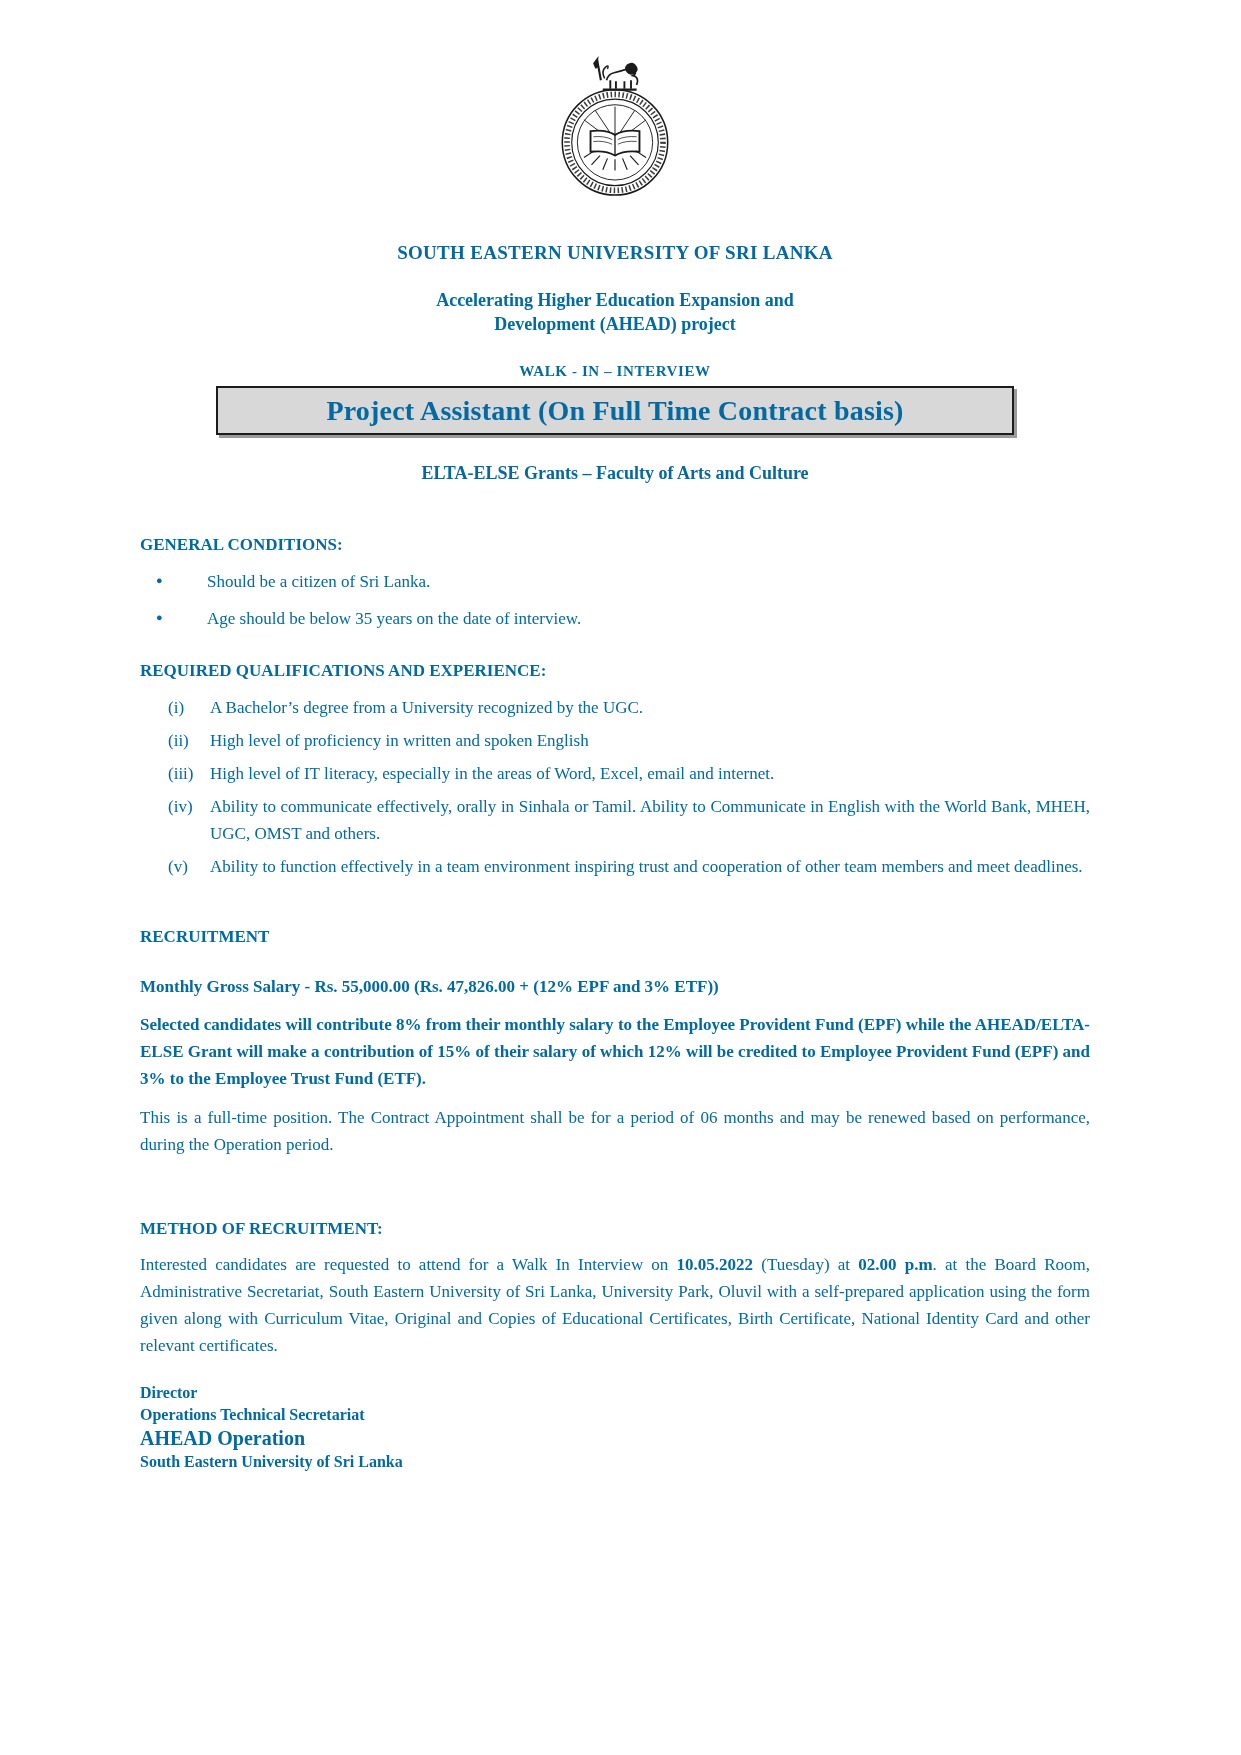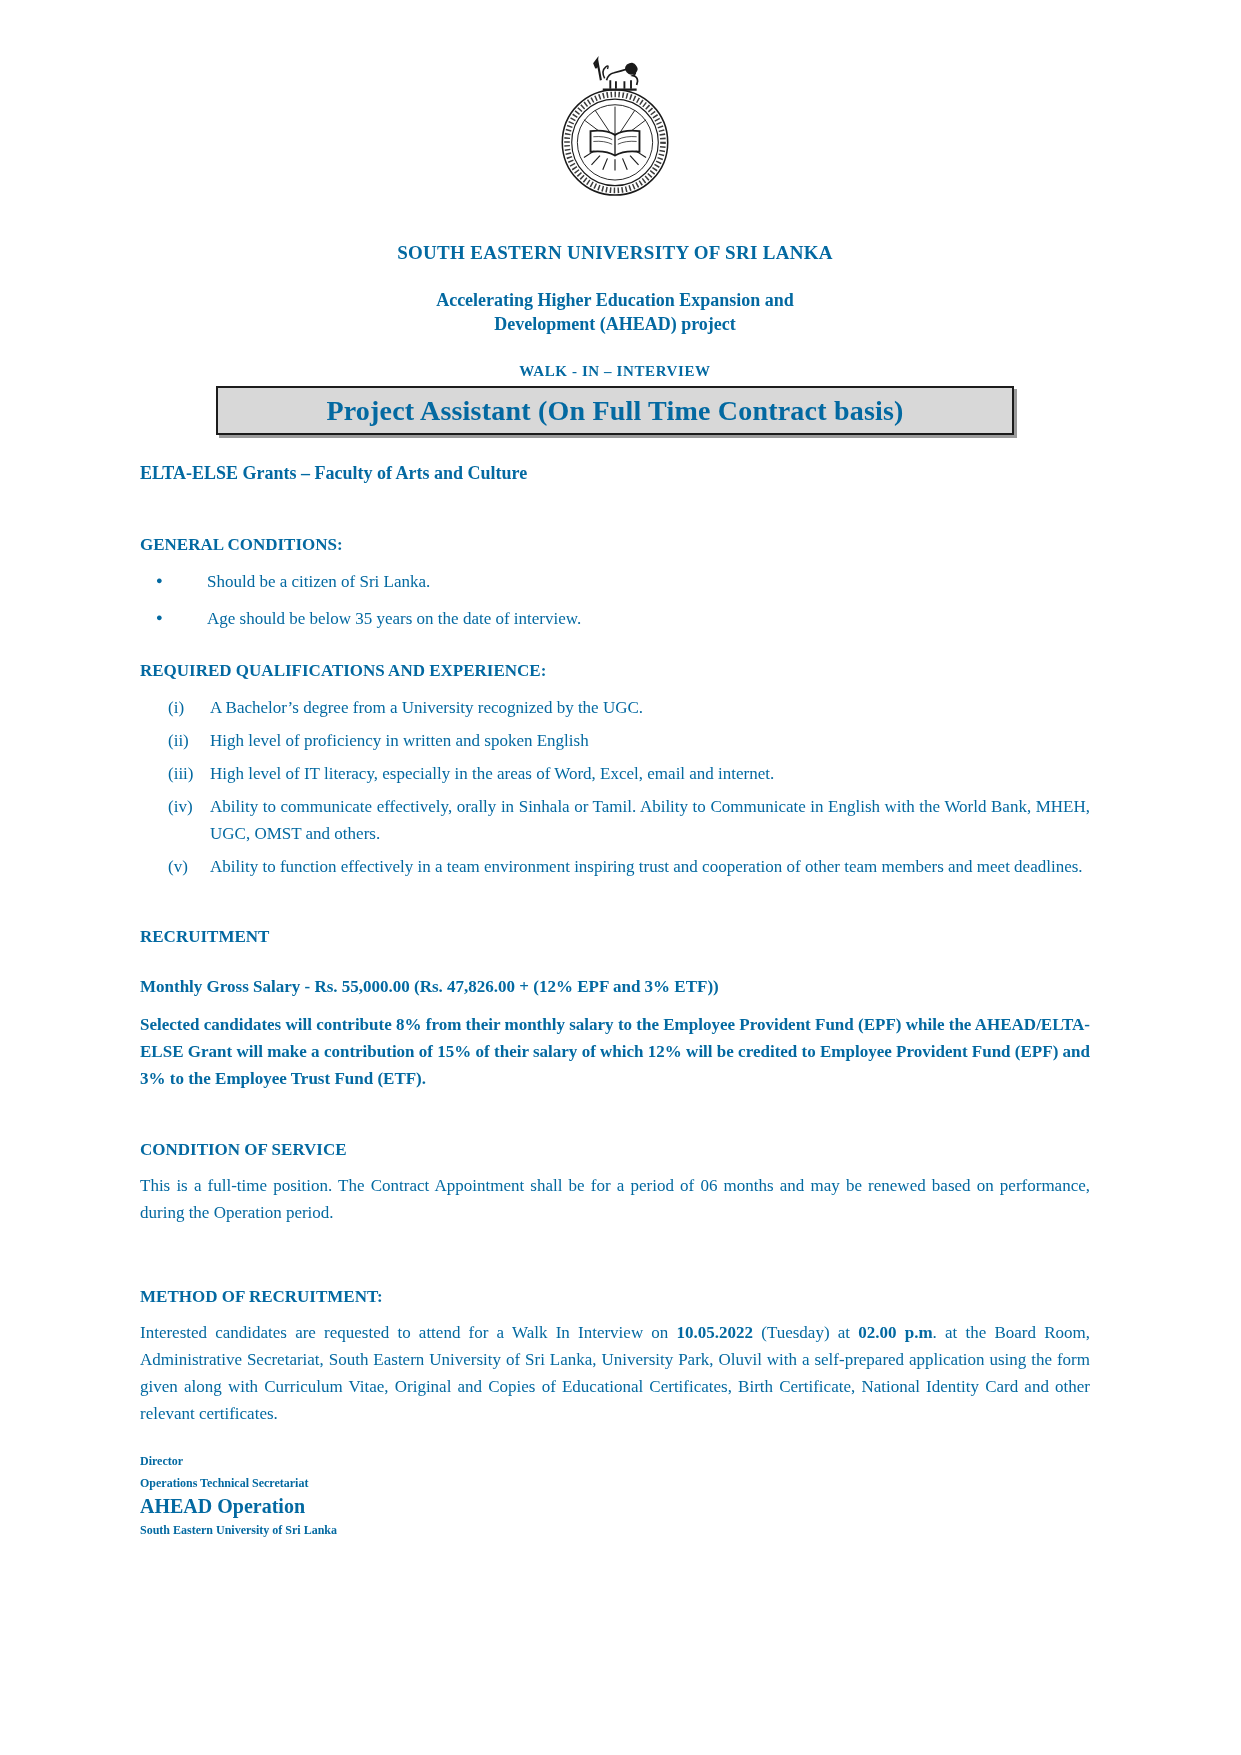--- a/index.html
+++ b/index.html
@@ -52,20 +52,21 @@
     box-shadow: 3px 3px 0 #9b9b9b;
     display: flex;
     align-items: center;
     justify-content: center;
     font-size: 28px;
     font-weight: bold;
     letter-spacing: 0.2px;
   }
   .grant-line {
     margin-top: 27px;
+    text-align: center;
     font-size: 18px;
     font-weight: bold;
     line-height: 22px;
   }
   .body-text {
     font-size: 17px;
     line-height: 27px;
     text-align: justify;
   }
   .intro { margin-top: 31px; }
@@ -117,21 +118,21 @@
   .cos-head { margin-top: 47px; }
   .cos-para { margin-top: 12px; }
 
   .mor-head { margin-top: 60px; }
   .mor-para { margin-top: 12px; }
 
   .signature {
     margin-top: 23px;
   }
   .sig-line {
-    font-size: 12px;
+    font-size: 16px;
     font-weight: bold;
     line-height: 22px;
   }
   .sig-line.big {
     font-size: 20px;
     line-height: 25px;
   }
   b.inline-bold { font-weight: bold; }
 </style>
 </head>
@@ -240,21 +241,20 @@
       <div class="q-item">
         <span class="q-num">(v)</span>
         <span class="q-text">Ability to function effectively in a team environment inspiring trust and cooperation of other team members and meet deadlines.</span>
       </div>
     </div>
 
     <div class="sec-head remu-head">RECRUITMENT</div>
     <div class="salary-line">Monthly Gross Salary - Rs. 55,000.00 (Rs. 47,826.00 + (12% EPF and 3% ETF))</div>
     <p class="body-text remu-para">Selected candidates will contribute 8% from their monthly salary to the Employee Provident Fund (EPF) while the AHEAD/ELTA-ELSE Grant will make a contribution of 15% of their salary of which 12% will be credited to Employee Provident Fund (EPF) and 3% to the Employee Trust Fund (ETF).</p>
 
-    <div class="sec-head cos-head">CONDITION OF SERVICE</div>
     <p class="body-text cos-para">This is a full-time position. The Contract Appointment shall be for a period of 06 months and may be renewed based on performance, during the Operation period.</p>
 
     <div class="sec-head mor-head">METHOD OF RECRUITMENT:</div>
     <p class="body-text mor-para"><span>Interested candidates are requested to attend for a Walk In Interview on </span><b class="inline-bold">10.05.2022</b><span> (Tuesday) at </span><b class="inline-bold">02.00 p.m</b><span>. at the Board Room, Administrative Secretariat, South Eastern University of Sri Lanka, University Park, Oluvil with a self-prepared application using the form given along with Curriculum Vitae, Original and Copies of Educational Certificates, Birth Certificate, National Identity Card and other relevant certificates.</span></p>
 
     <div class="signature">
       <div class="sig-line">Director</div>
       <div class="sig-line">Operations Technical Secretariat</div>
       <div class="sig-line big">AHEAD Operation</div>
       <div class="sig-line">South Eastern University of Sri Lanka</div>

